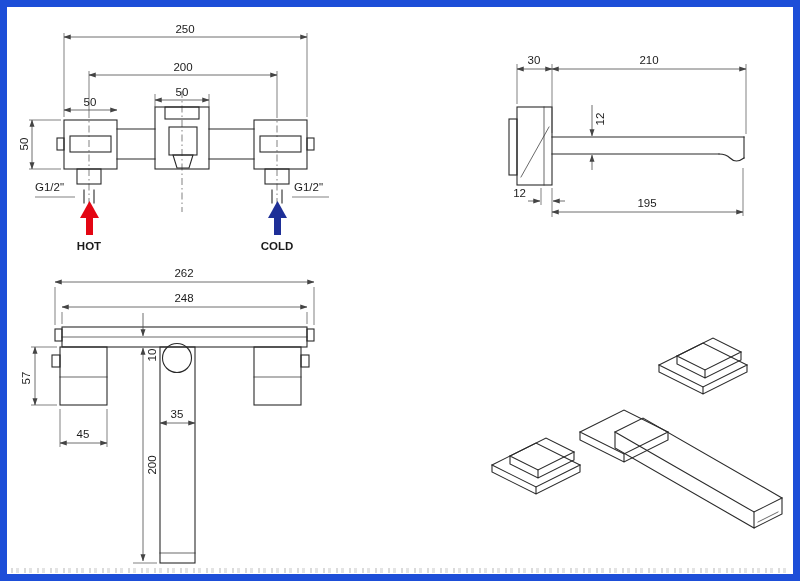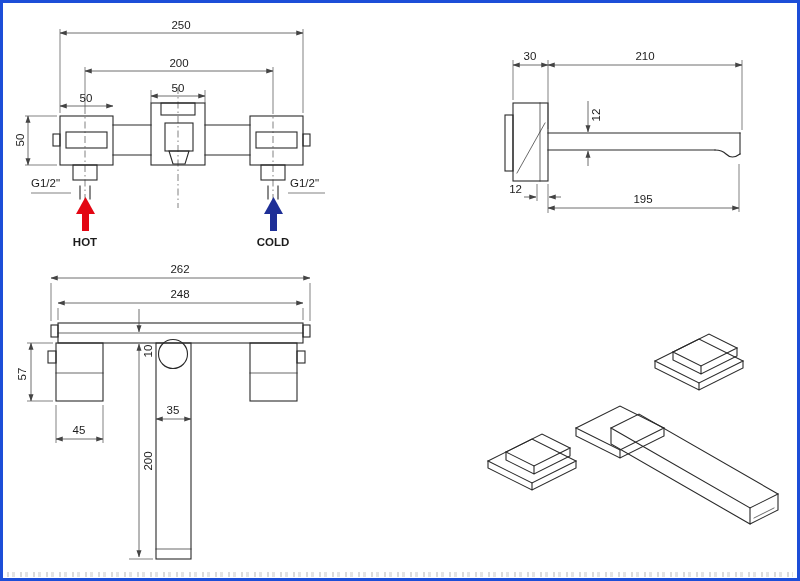--- a/index.html
+++ b/index.html
@@ -1,16 +1,16 @@
 <!DOCTYPE html>
 <html><head>
 <meta charset="utf-8">
 <style>
   html,body{margin:0;padding:0;background:#ffffff;}
-  .page{position:relative;width:800px;height:581px;background:#ffffff;border:3px solid #1d4ed8;box-sizing:border-box;overflow:hidden;font-family:"Liberation Sans",sans-serif;}
+  .page{position:relative;width:800px;height:581px;background:#ffffff;border:7px solid #1d4ed8;box-sizing:border-box;overflow:hidden;font-family:"Liberation Sans",sans-serif;}
   svg{position:absolute;top:0;left:0;display:block;}
   .obj{stroke:#2a2a2a;stroke-width:1.1;fill:none;stroke-linejoin:miter;stroke-linecap:square;}
   .objthin{stroke:#2a2a2a;stroke-width:.7;fill:none;}
   .dim{stroke:#4a4a4a;stroke-width:.8;fill:none;}
   .ext{stroke:#4a4a4a;stroke-width:.7;fill:none;}
   .dash{stroke:#4a4a4a;stroke-width:.7;fill:none;stroke-dasharray:7 3 1.5 3;}
   text{font-family:"Liberation Sans",sans-serif;font-size:11.5px;fill:#1b1b1b;}
   text.b{font-weight:bold;}
   .wm{position:absolute;left:4px;right:4px;bottom:1px;height:5px;opacity:.5;
       background:repeating-linear-gradient(90deg,#b5b5b5 0 2px,transparent 2px 5px,#c8c8c8 5px 8px,transparent 8px 13px);}

